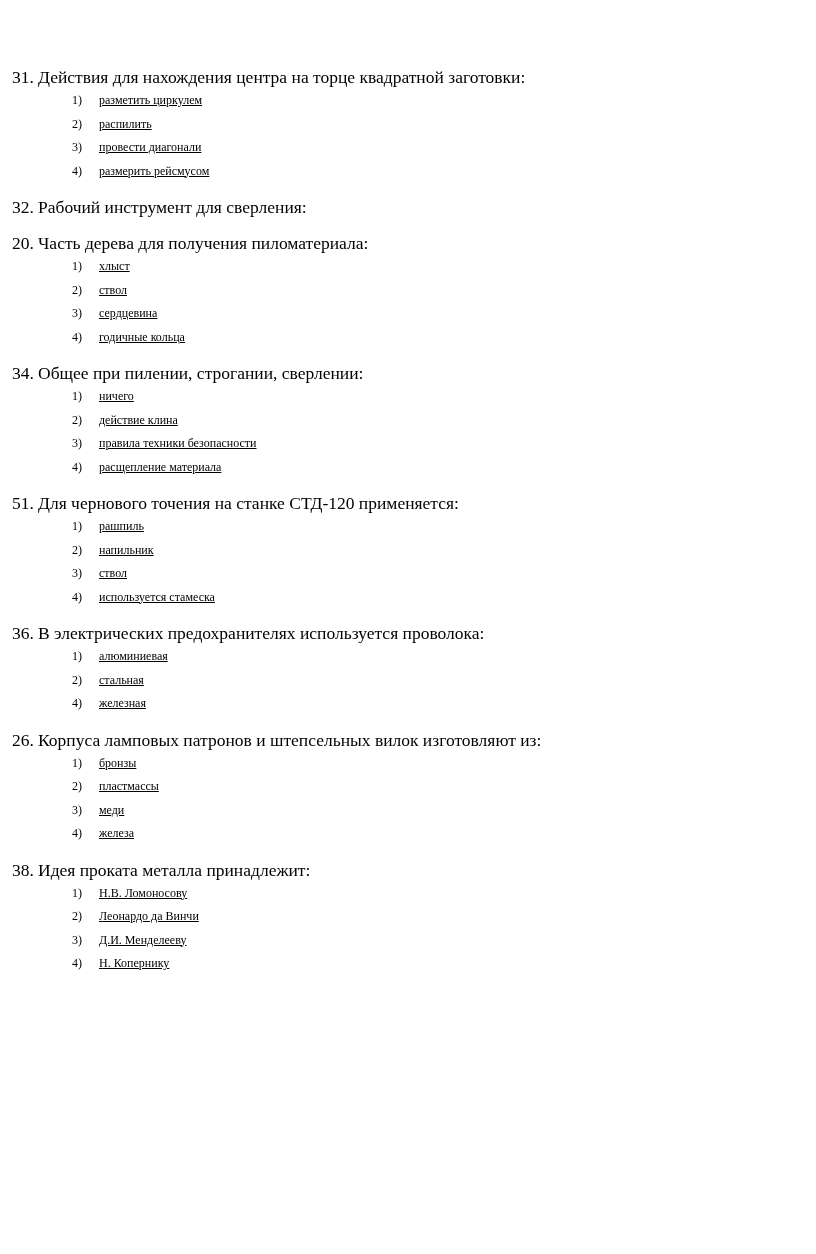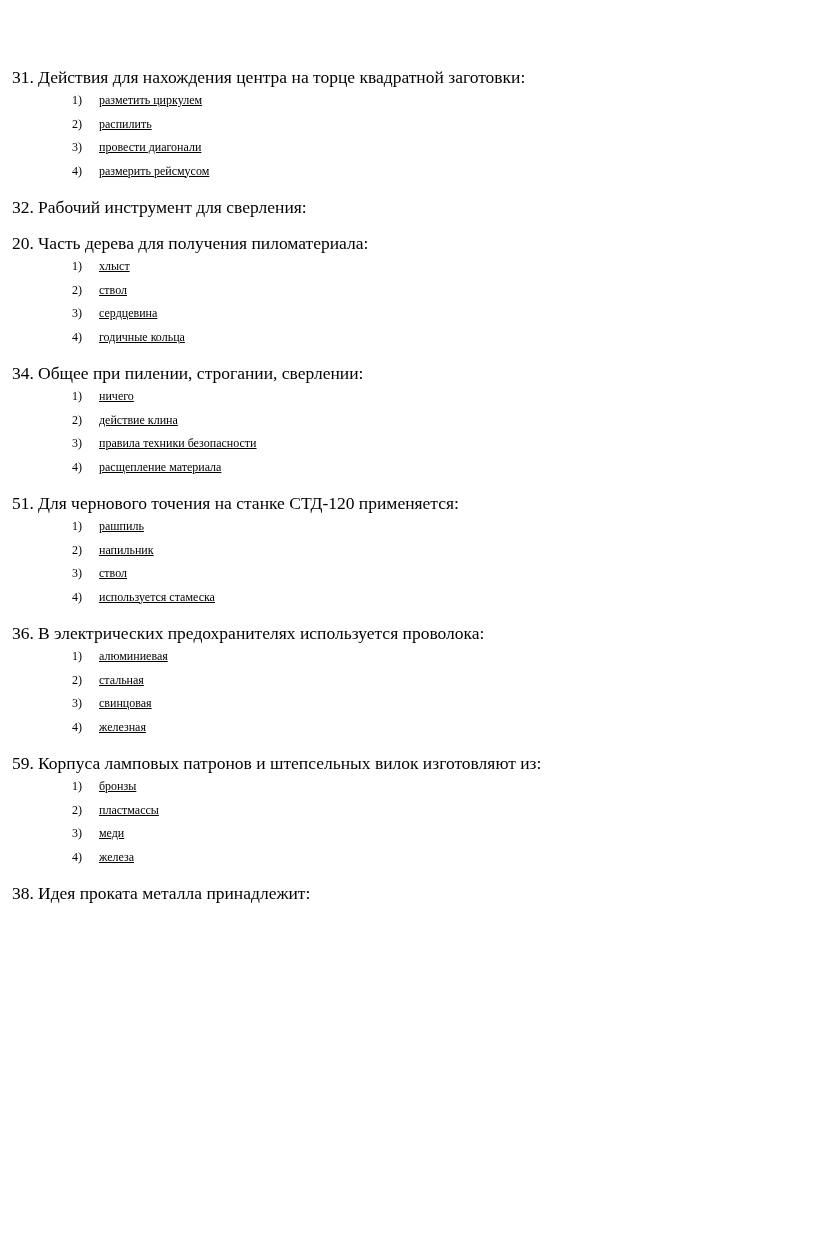--- a/index.html
+++ b/index.html
@@ -99,30 +99,35 @@
           <li class="option-line"><span class="opt-num">2)</span><span class="opt-text">напильник</span></li>
           <li class="option-line"><span class="opt-num">3)</span><span class="opt-text">ствол</span></li>
           <li class="option-line"><span class="opt-num">4)</span><span class="opt-text">используется стамеска</span></li>
         </ul>
       </div>
       <div class="question-block">
         <div class="question-line"><span class="q-num">36.</span><span class="q-text">В электрических предохранителях используется проволока:</span></div>
         <ul class="options">
           <li class="option-line"><span class="opt-num">1)</span><span class="opt-text">алюминиевая</span></li>
           <li class="option-line"><span class="opt-num">2)</span><span class="opt-text">стальная</span></li>
-          <li class="option-line"><span class="opt-num">3)</span><span class="opt-text">свинцовая</span></li>
           <li class="option-line"><span class="opt-num">4)</span><span class="opt-text">железная</span></li>
         </ul>
       </div>
       <div class="question-block">
-        <div class="question-line"><span class="q-num">59.</span><span class="q-text">Корпуса ламповых патронов и штепсельных вилок изготовляют из:</span></div>
+        <div class="question-line"><span class="q-num">26.</span><span class="q-text">Корпуса ламповых патронов и штепсельных вилок изготовляют из:</span></div>
         <ul class="options">
           <li class="option-line"><span class="opt-num">1)</span><span class="opt-text">бронзы</span></li>
           <li class="option-line"><span class="opt-num">2)</span><span class="opt-text">пластмассы</span></li>
           <li class="option-line"><span class="opt-num">3)</span><span class="opt-text">меди</span></li>
           <li class="option-line"><span class="opt-num">4)</span><span class="opt-text">железа</span></li>
         </ul>
       </div>
       <div class="question-block">
         <div class="question-line"><span class="q-num">38.</span><span class="q-text">Идея проката металла принадлежит:</span></div>
+        <ul class="options">
+          <li class="option-line"><span class="opt-num">1)</span><span class="opt-text">Н.В. Ломоносову</span></li>
+          <li class="option-line"><span class="opt-num">2)</span><span class="opt-text">Леонардо да Винчи</span></li>
+          <li class="option-line"><span class="opt-num">3)</span><span class="opt-text">Д.И. Менделееву</span></li>
+          <li class="option-line"><span class="opt-num">4)</span><span class="opt-text">Н. Копернику</span></li>
+        </ul>
       </div>
     </div>
 </div>
 
 </body></html>

